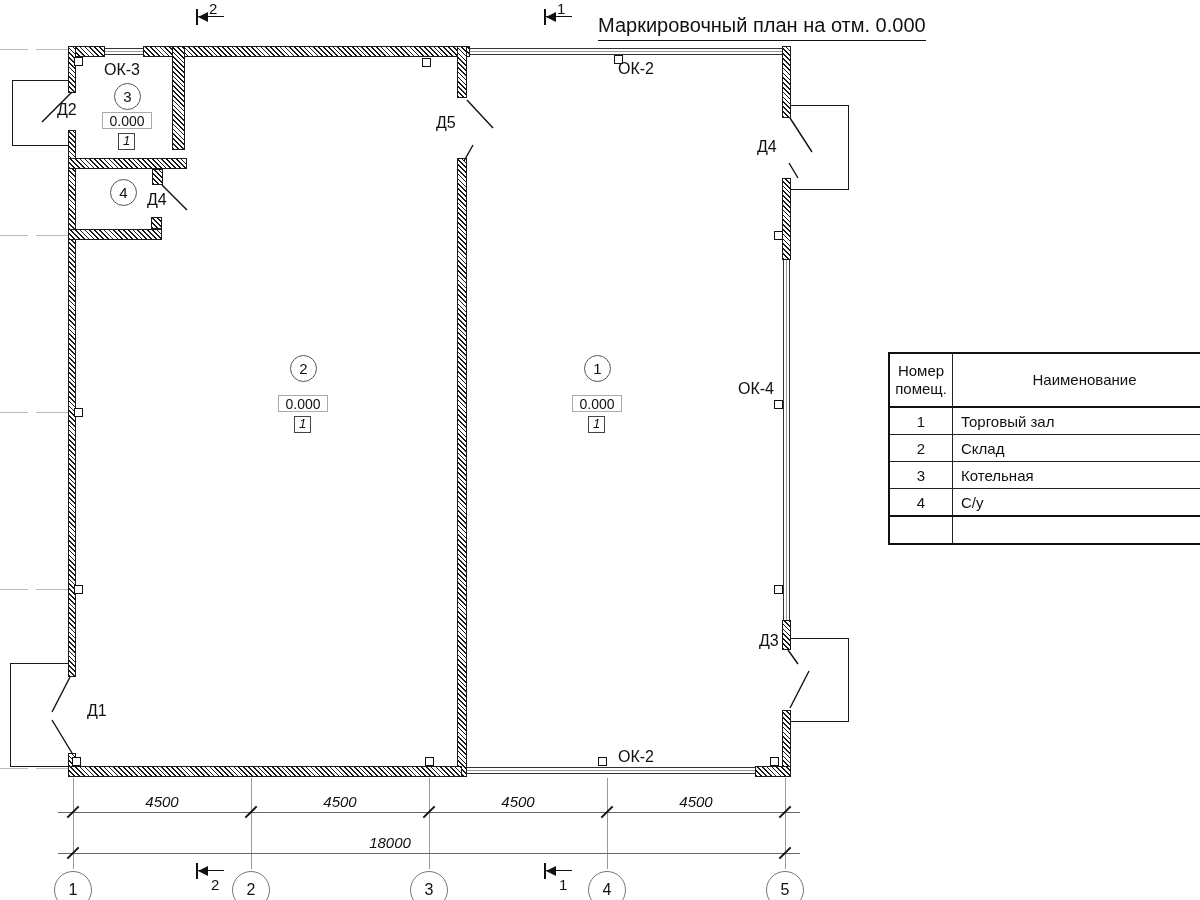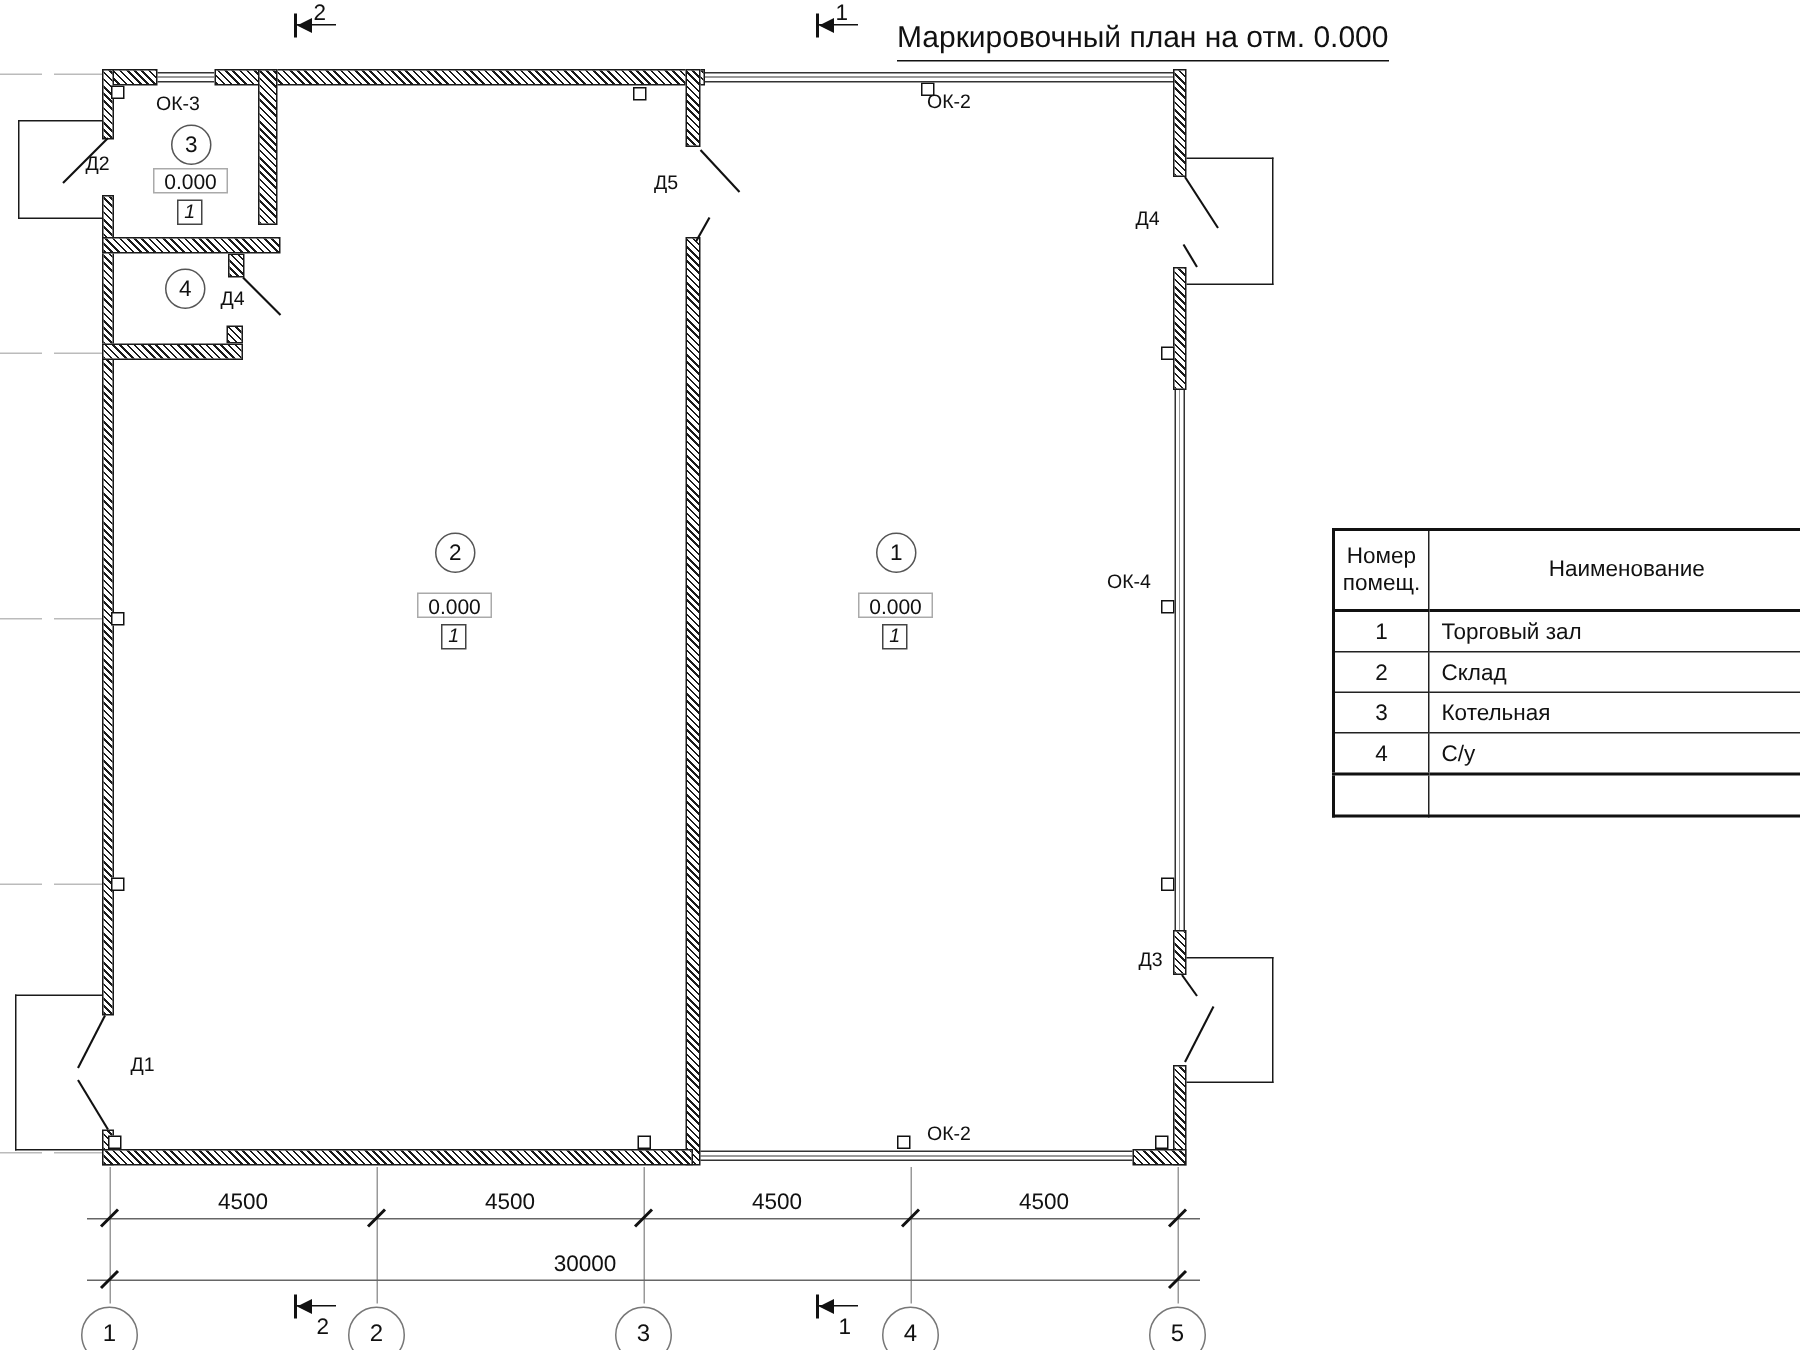--- a/index.html
+++ b/index.html
@@ -21,25 +21,25 @@
   .porch.no-r{border-right:none;} .porch.no-l{border-left:none;}
   
   .sq{position:absolute;width:9px;height:9px;box-sizing:border-box;border:1.6px solid #111;background:#fff;z-index:4;}
   
   .leader{position:absolute;left:0;width:68px;height:1px;z-index:0;
           background:linear-gradient(to right,#bbb 0,#bbb 28px,rgba(0,0,0,0) 28px,rgba(0,0,0,0) 36px,#bbb 36px,#bbb 100%);}
   
   .ext{position:absolute;width:1px;top:778px;height:91px;background:#999;z-index:0;}
   .dimline{position:absolute;left:58px;width:742px;height:1px;background:#666;z-index:1;}
   .slash{position:absolute;width:16px;height:2px;background:#111;transform:rotate(-45deg);z-index:2;}
-  .dimtxt{position:absolute;font-size:15px;color:#111;text-align:center;white-space:nowrap;z-index:2;}
+  .dimtxt{position:absolute;font-size:15px;color:#111;text-align:center;white-space:nowrap;z-index:2;font-style:italic;}
   .axc{position:absolute;width:38px;height:38px;box-sizing:border-box;border:1.2px solid #777;border-radius:50%;
        text-align:center;line-height:36px;font-size:16px;background:#fff;z-index:2;}
   
-  .lbl{position:absolute;font-size:13px;white-space:nowrap;z-index:6;}
+  .lbl{position:absolute;font-size:16px;white-space:nowrap;z-index:6;}
   .slab{position:absolute;font-size:15px;white-space:nowrap;z-index:6;}
   .title{position:absolute;left:598px;top:14px;font-size:20px;
          border-bottom:1.5px solid #111;padding-bottom:3px;white-space:nowrap;z-index:6;}
   
   .smark{position:absolute;width:30px;height:16px;z-index:5;}
   .smbar{position:absolute;left:0;top:0;width:1.6px;height:16px;background:#111;}
   .smline{position:absolute;left:1px;top:7px;width:27px;height:1.4px;background:#111;}
   .smarrow{position:absolute;left:2px;top:3px;width:0;height:0;
            border-top:5px solid rgba(0,0,0,0);border-bottom:5px solid rgba(0,0,0,0);border-right:10px solid #111;}
   
@@ -186,21 +186,21 @@
   <div class="slash" style="left:599px;top:811px"></div>
   <div class="slash" style="left:777px;top:811px"></div>
   <div class="dimtxt" style="left:132px;top:793px;width:60px">4500</div>
   <div class="dimtxt" style="left:310px;top:793px;width:60px">4500</div>
   <div class="dimtxt" style="left:488px;top:793px;width:60px">4500</div>
   <div class="dimtxt" style="left:666px;top:793px;width:60px">4500</div>
 
   <div class="dimline" style="top:853px"></div>
   <div class="slash" style="left:65px;top:852px"></div>
   <div class="slash" style="left:777px;top:852px"></div>
-  <div class="dimtxt" style="left:355px;top:834px;width:70px">30000</div>
+  <div class="dimtxt" style="left:355px;top:834px;width:70px">18000</div>
 
   <div class="smark" style="left:196px;top:863px">
     <div class="smbar"></div>
     <div class="smline"></div>
     <div class="smarrow"></div>
   </div>
   <div class="slab" style="left:211px;top:876px">2</div>
   <div class="smark" style="left:544px;top:863px">
     <div class="smbar"></div>
     <div class="smline"></div>

